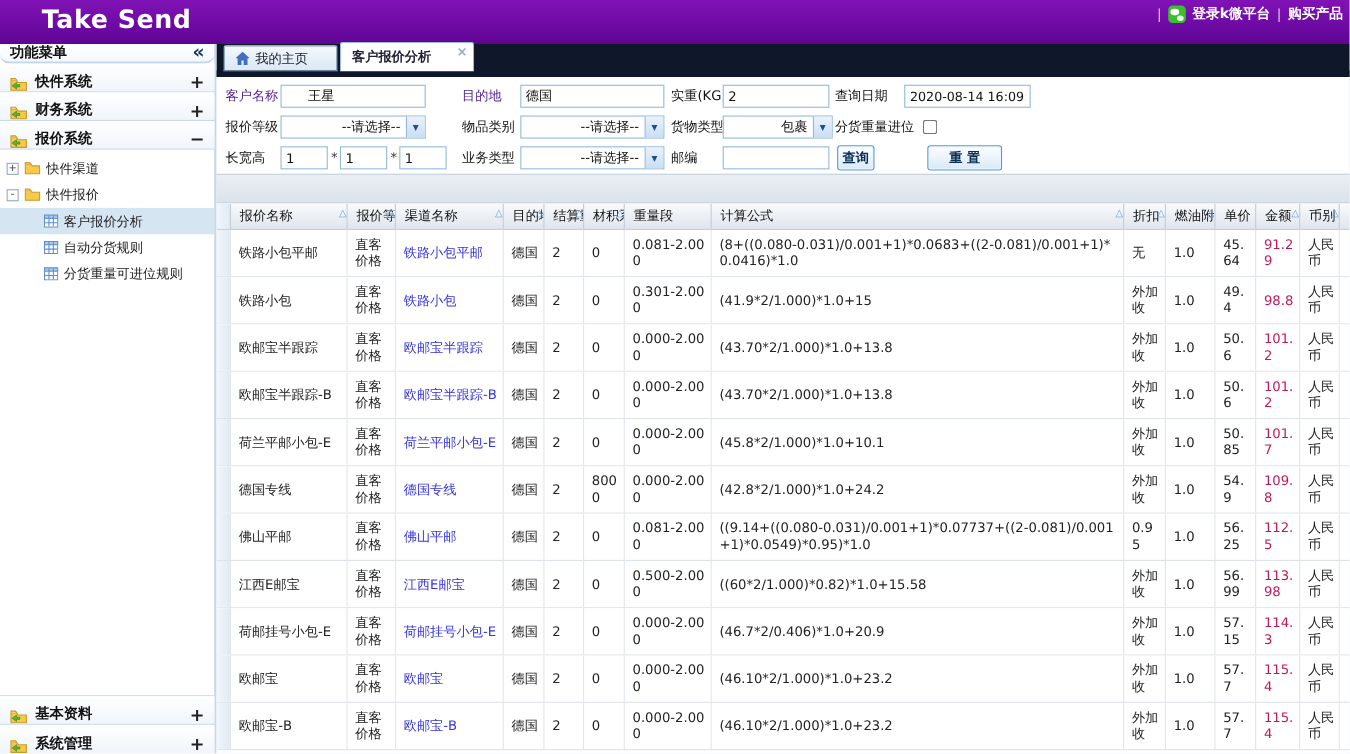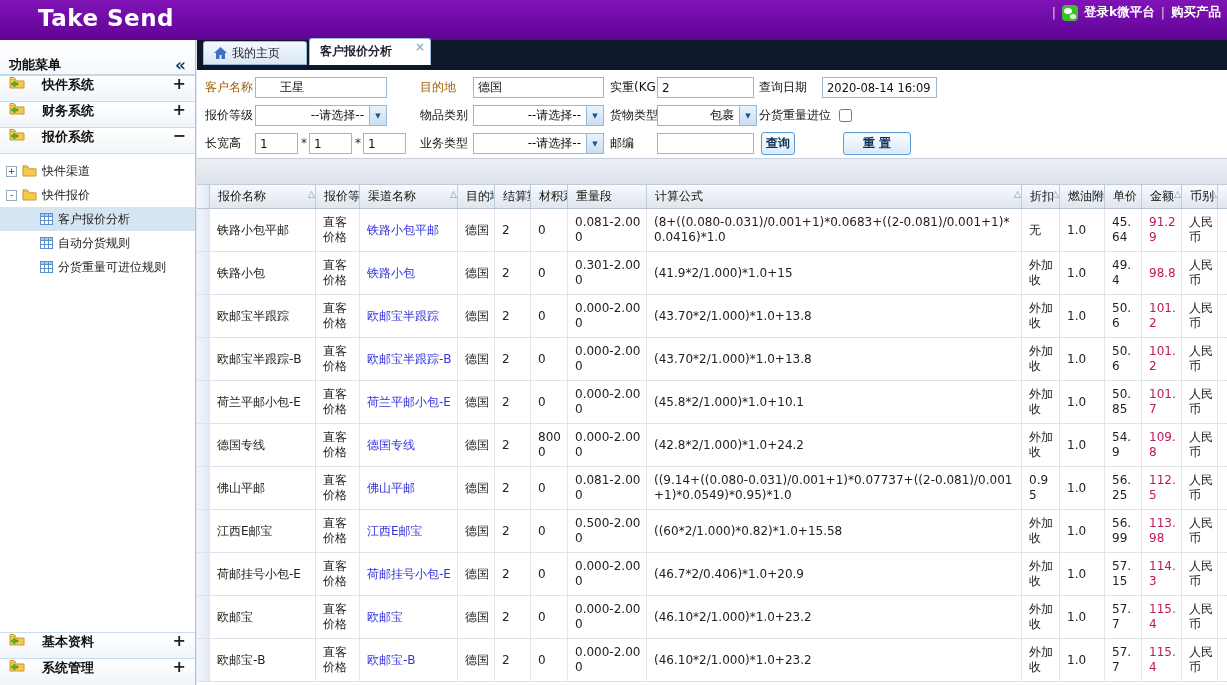--- a/index.html
+++ b/index.html
@@ -11,24 +11,24 @@
   background:linear-gradient(#8013b6,#6a08a0 70%,#5e0690);}
 .logo{position:absolute;left:38px;top:5px;color:#fff;font-size:23px;font-weight:bold;letter-spacing:.5px;}
 .toplinks{position:absolute;right:6px;top:4px;display:flex;align-items:center;gap:6px;color:#fff;font-size:12.5px;font-weight:bold;}
 .topdivider{opacity:.75;font-weight:normal;}
 .wechat{width:16px;height:16px;border-radius:4px;background:#3bbf2f;position:relative;display:inline-block;}
 .wechat:before{content:"";position:absolute;left:2px;top:3px;width:8px;height:6px;border-radius:50%;background:#fff;}
 .wechat:after{content:"";position:absolute;right:2px;bottom:2px;width:6px;height:5px;border-radius:50%;background:#e9fbe6;}
 
 
 .sidebar{position:absolute;left:0;top:40px;width:196px;bottom:0;background:#fff;border-right:1px solid #a9c4dc;display:flex;flex-direction:column;}
-.side-title{height:36px;display:flex;align-items:flex-end;padding:0 9px;font-size:13px;font-weight:bold;color:#111;
-  border-bottom:2px solid #c3d6e8;background:linear-gradient(#ffffff,#f4f8fc);}
+.side-title{height:18px;display:flex;align-items:center;padding:0 9px;font-size:13px;font-weight:bold;color:#111;
+  border-bottom:2px solid #c3d6e8;background:linear-gradient(#ffffff,#f4f8fc);border-radius:14px;}
 .collapse{margin-left:auto;font-size:17px;font-weight:bold;color:#16365c;cursor:pointer;line-height:1;}
-.acc{height:26px;display:flex;align-items:flex-start;gap:17px;padding:0 9px;border-bottom:1px solid #c9daea;
+.acc{height:26px;display:flex;align-items:flex-end;gap:7px;padding:0 9px;border-bottom:1px solid #c9daea;
   background:linear-gradient(#ffffff,#f0f5fa);font-size:13px;font-weight:bold;color:#111;}
 .acc .pm{margin-left:auto;font-size:16px;font-weight:bold;color:#222;line-height:1;}
 .tree{flex:1;padding-top:5px;font-size:12px;color:#222;overflow:hidden;}
 .tnode{height:24px;display:flex;align-items:center;gap:5px;padding-left:6px;white-space:nowrap;}
 .tnode.leaf{padding-left:40px;}
 .tnode.selected{background:#d6e5f2;}
 .expander{width:11px;height:11px;border:1px solid #97a9bd;background:#fff;font-size:9px;line-height:9px;text-align:center;color:#333;flex:0 0 auto;}
 .side-bottom{border-top:1px solid #c9daea;}
 .folder-svg,.grid-svg,.accico{flex:0 0 auto;display:inline-block;}
 
@@ -38,21 +38,21 @@
   border:1px solid #9abbe0;border-bottom:1px solid #8fb4dc;border-radius:3px 3px 0 0;padding:0 10px;height:24px;
   background:linear-gradient(#f3f8fd,#dbe8f5);cursor:pointer;}
 .tab.active{height:27px;background:#fff;border-bottom:1px solid #fff;font-weight:bold;padding-right:26px;}
 .tab-home{left:6px;width:104px;}
 .tab-active{left:112px;width:122px;}
 .closex{position:absolute;top:1px;right:5px;font-size:12px;font-weight:bold;color:#93aecb;cursor:pointer;}
 
 
 .formarea{position:absolute;left:197px;top:70px;right:0;height:88px;background:#fff;font-size:12px;}
 .fl{position:absolute;height:21px;line-height:21px;color:#111;white-space:nowrap;}
-.fl.blue{color:#a16207;}
+.fl.blue{color:#4c1d95;}
 .tin{position:absolute;height:21px;border:1px solid #93b8dc;background:#fff;font-size:12px;padding:0 4px;color:#111;}
 .sel{position:absolute;height:21px;border:1px solid #93b8dc;background:#fff;display:flex;align-items:center;cursor:pointer;text-align:right;}
 .sel .val{flex:1;padding:0 5px;font-size:12px;color:#111;white-space:nowrap;overflow:hidden;}
 .sel .arrowbtn{width:17px;height:100%;border-left:1px solid #93b8dc;background:linear-gradient(#eaf2fb,#cadeF2);
   display:flex;align-items:center;justify-content:center;font-size:7px;color:#1d4e8f;}
 .star{position:absolute;height:21px;line-height:21px;font-size:12px;color:#333;}
 .cbx{position:absolute;width:13px;height:13px;accent-color:#5b9bd5;}
 .btn{position:absolute;height:23px;border:1px solid #5b9bd5;border-radius:3px;background:linear-gradient(#fdfeff,#d8e9fa);
   font-size:12px;font-weight:bold;color:#0b2e55;cursor:pointer;box-shadow:inset 0 0 0 1px #eaf3fc;}
 

